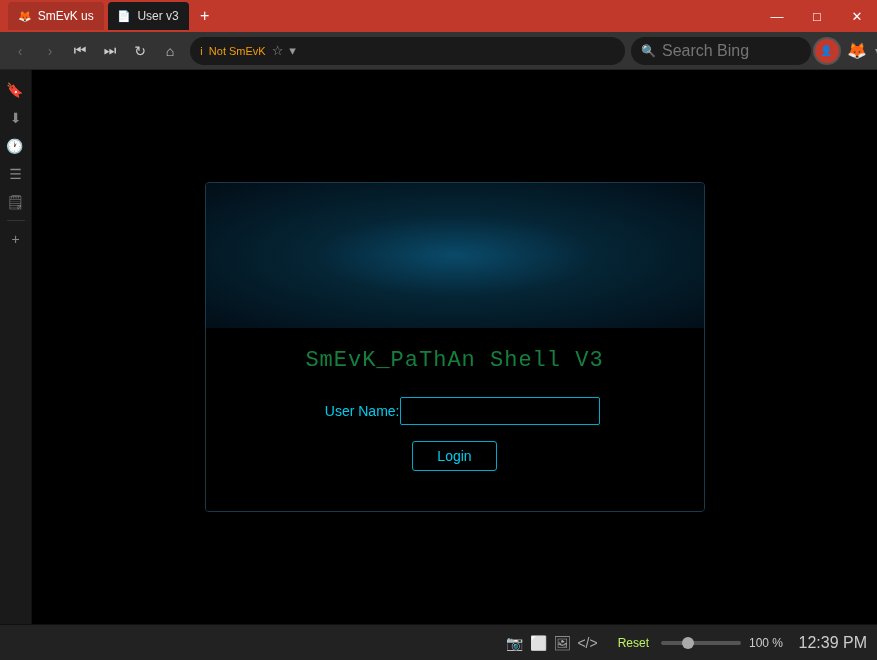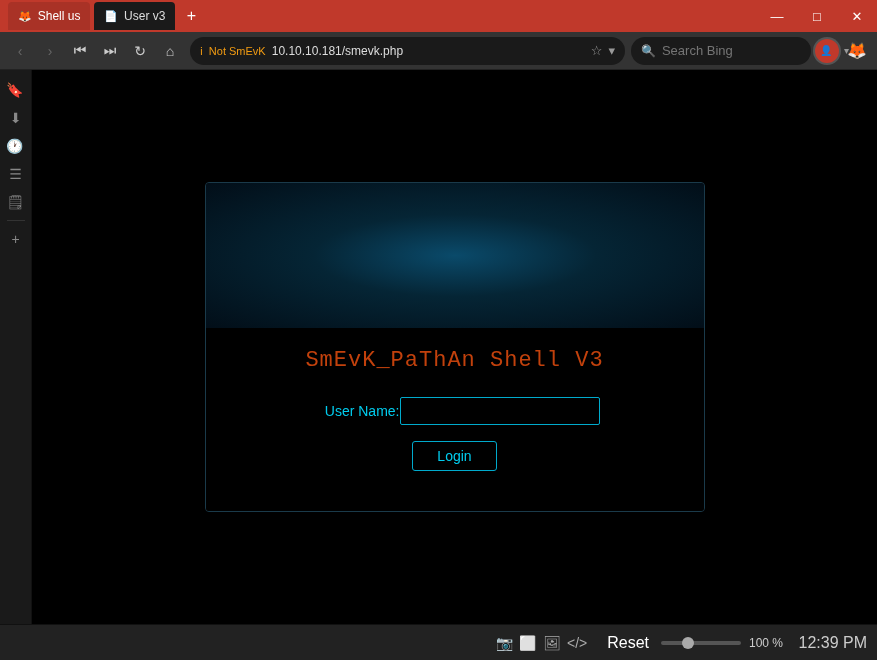--- a/index.html
+++ b/index.html
@@ -120,21 +120,21 @@
       padding: 0 10px;
       gap: 6px;
       width: 180px;
     }
     .search-icon { font-size: 12px; color: #999; }
     .search-input {
       background: transparent;
       border: none;
       outline: none;
       color: #ddd;
-      font-size: 13px;
+      font-size: 16px;
       flex: 1;
     }
     .search-dropdown-btn {
       background: transparent; border: none; color: #999; font-size: 10px; cursor: pointer;
     }
     .profile-btn {
       width: 28px; height: 28px;
       border-radius: 50%;
       background: #555;
       border: none; cursor: pointer;
@@ -198,21 +198,21 @@
       height: 145px;
       background: radial-gradient(ellipse at center, #0a4a6a 0%, #052535 40%, #020e18 100%);
       position: relative;
     }
     .panel-body {
       padding: 20px 30px 40px;
       background: #000;
     }
     .panel-title {
       text-align: center;
-      color: #c2410c;
+      color: #15803d;
       font-size: 22px;
       font-family: 'Courier New', monospace;
       margin-bottom: 24px;
       letter-spacing: 1px;
     }
     .form-row {
       display: flex;
       align-items: center;
       justify-content: center;
       margin-bottom: 16px;
@@ -264,21 +264,21 @@
     .status-icons {
       display: flex;
       gap: 6px;
       align-items: center;
       margin-right: 12px;
     }
     .status-icon-btn {
       background: transparent; border: none; color: #aaa; font-size: 14px; cursor: pointer;
     }
     .reset-label {
-      color: #ffffff; font-size: 16px; margin-right: 4px;
+      color: #bef264; font-size: 12px; margin-right: 4px;
     }
     .zoom-slider {
       -webkit-appearance: none;
       width: 80px;
       height: 4px;
       background: #555;
       border-radius: 2px;
       outline: none;
     }
     .zoom-slider::-webkit-slider-thumb {
@@ -295,21 +295,21 @@
       color: #ccc; font-size: 16px; min-width: 70px; text-align: right;
     }
   </style>
 </head>
 <body>
 
 <div class="title-bar">
   <div class="title-bar-left">
     <div class="tab inactive">
       <span style="font-size:11px;">🦊</span>
-      <span>Shell us</span>
+      <span>SmEvK us</span>
     </div>
     <div class="tab active">
       <span style="font-size:11px;">📄</span>
       <span>User v3</span>
     </div>
     <button class="new-tab-btn">+</button>
   </div>
   <div class="win-controls">
     <button class="win-btn">—</button>
     <button class="win-btn">□</button>
@@ -320,21 +320,20 @@
 <div class="nav-bar">
   <button class="nav-btn" disabled="">‹</button>
   <button class="nav-btn" disabled="">›</button>
   <button class="nav-btn">⏮</button>
   <button class="nav-btn">⏭</button>
   <button class="nav-btn">↻</button>
   <button class="nav-btn">⌂</button>
   <div class="address-bar-wrap">
     <span class="security-icon">ℹ</span>
     <span class="not-secure-text">Not SmEvK</span>
-    <input class="address-input" type="text" value="10.10.10.181/smevk.php" style="">
     <button class="bookmark-btn">☆</button>
     <button class="bookmark-btn">▾</button>
   </div>
   <div class="search-bar-wrap">
     <span class="search-icon">🔍</span>
     <input class="search-input" type="text" placeholder="Search Bing" style="">
     <button class="search-dropdown-btn">▾</button>
   </div>
   <button class="profile-btn">
     <div class="avatar-circle">👤</div>

